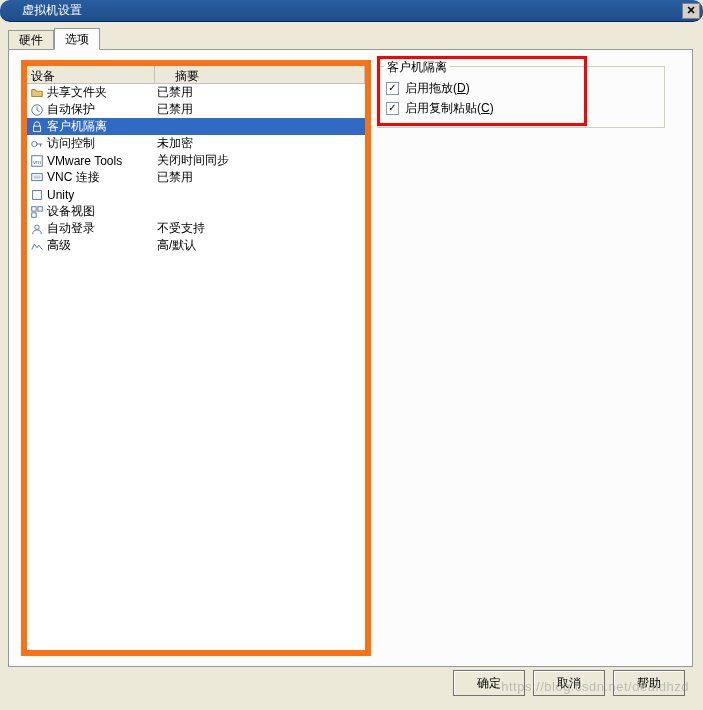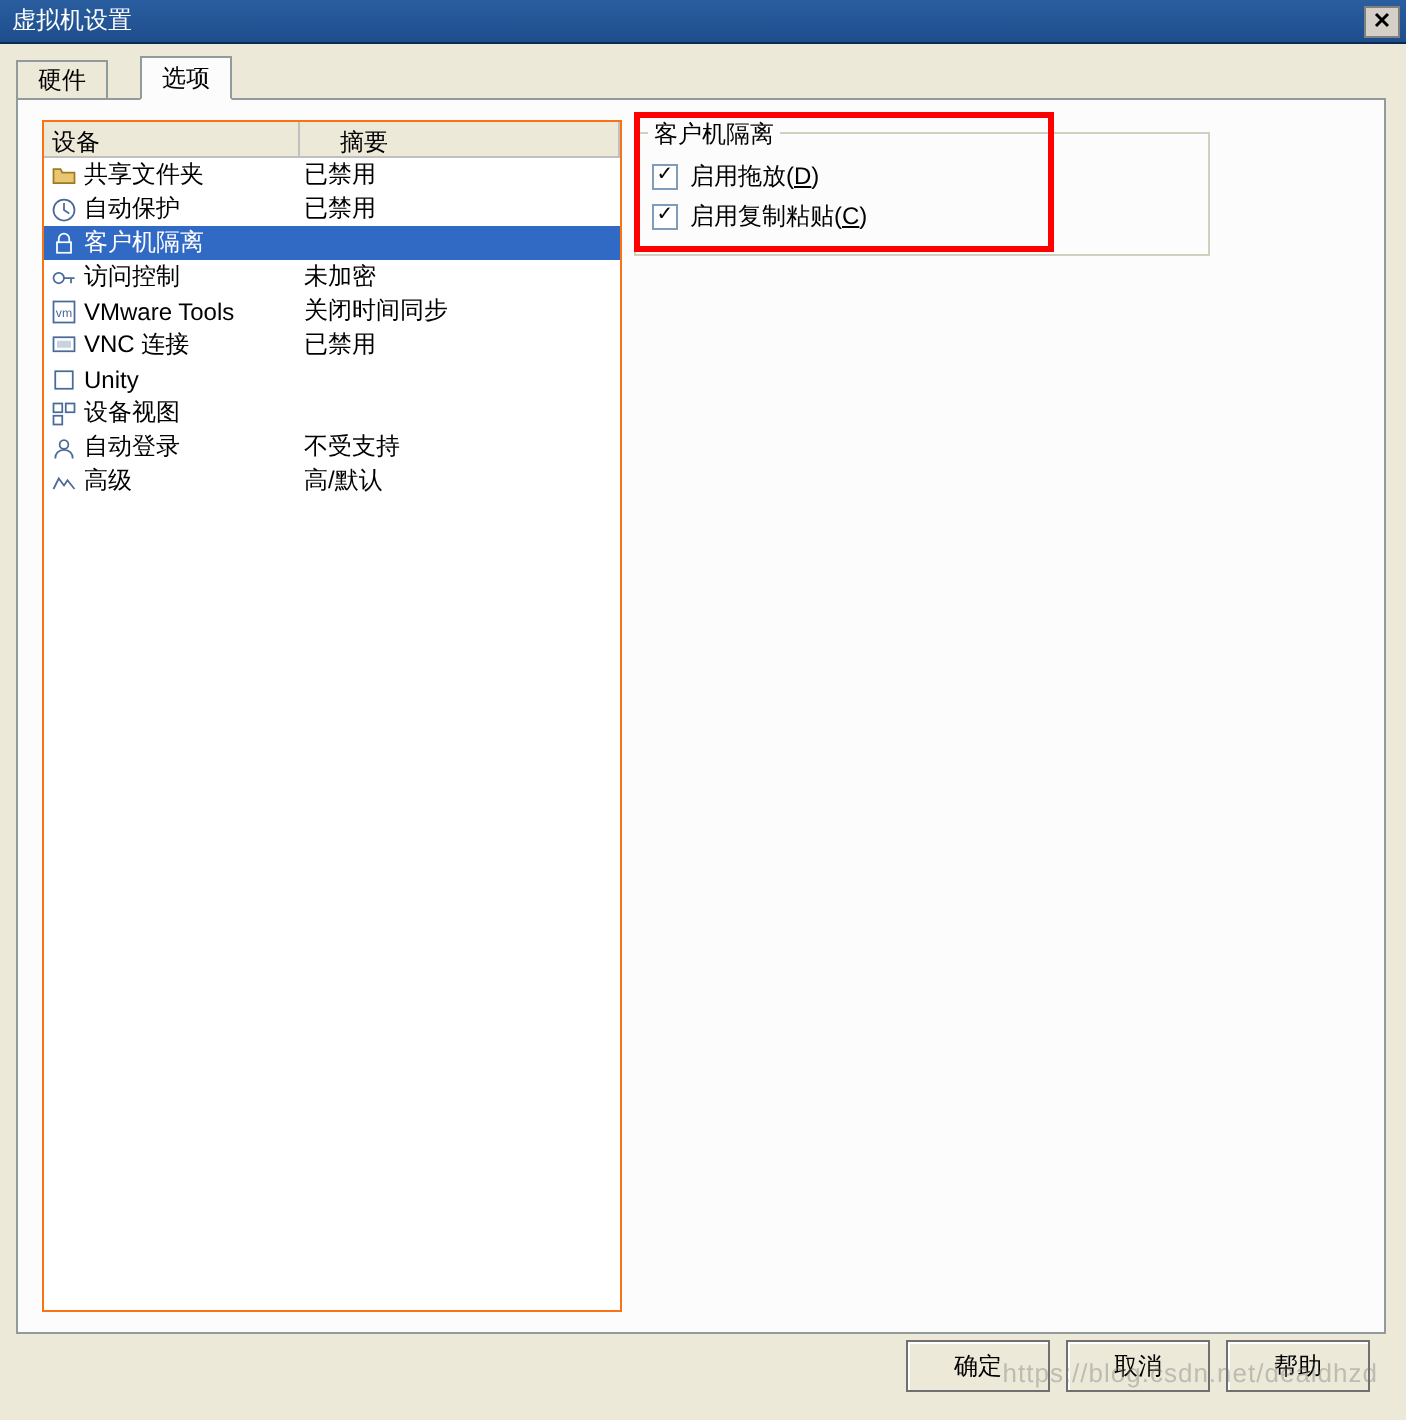--- a/index.html
+++ b/index.html
@@ -10,25 +10,26 @@
     background: #ece9d8;
     width: 703px;
     height: 710px;
     overflow: hidden;
     position: relative;
   }
   .titlebar {
     height: 22px;
     background: linear-gradient(#2a5ea0,#1e4d8c);
     color: #fff;
-    padding-left: 6px;
+    padding-left: 22px;
     display: flex;
     align-items: center;
     justify-content: space-between;
     border-bottom: 1px solid #0a2a55;
+    border-radius: 10px;
   }
   .close-box {
     width: 18px; height: 16px;
     background: #d4d0c8;
     border: 1px solid #808080;
     display: flex; align-items: center; justify-content: center;
     margin-right: 3px;
     color:#000;
     font-family: Arial, sans-serif;
     font-size: 11px;
@@ -42,21 +43,21 @@
     align-items: flex-end;
     position: relative;
     height: 22px;
     margin-bottom: -1px;
   }
   .tab {
     padding: 3px 10px 3px 10px;
     background: #ece9d8;
     border: 1px solid #919b9c;
     border-bottom: none;
-    margin-right: 16px;
+    margin-right: 0;
     height: 20px;
     display:flex; align-items:center;
     position:relative;
     text-align:right;
   }
   .tab.active {
     background: #fcfcfc;
     height: 22px;
     border-bottom:1px solid #fcfcfc;
     z-index:2;
@@ -68,23 +69,23 @@
     height: 618px;
     padding: 10px 12px;
     position:relative;
   }
   .content-flex {
     display:flex;
     height:100%;
     gap:6px;
   }
   .left-list {
-    width: 290px;
+    width: 350px;
     height: 596px;
-    border: 1px solid #f97316;
+    border: 6px solid #f97316;
     background: #fff;
     overflow:hidden;
   }
   .list-header {
     display:flex;
     background: #ece9d8;
     border-bottom: 1px solid #c0c0c0;
     height:18px;
   }
   .col-h {

